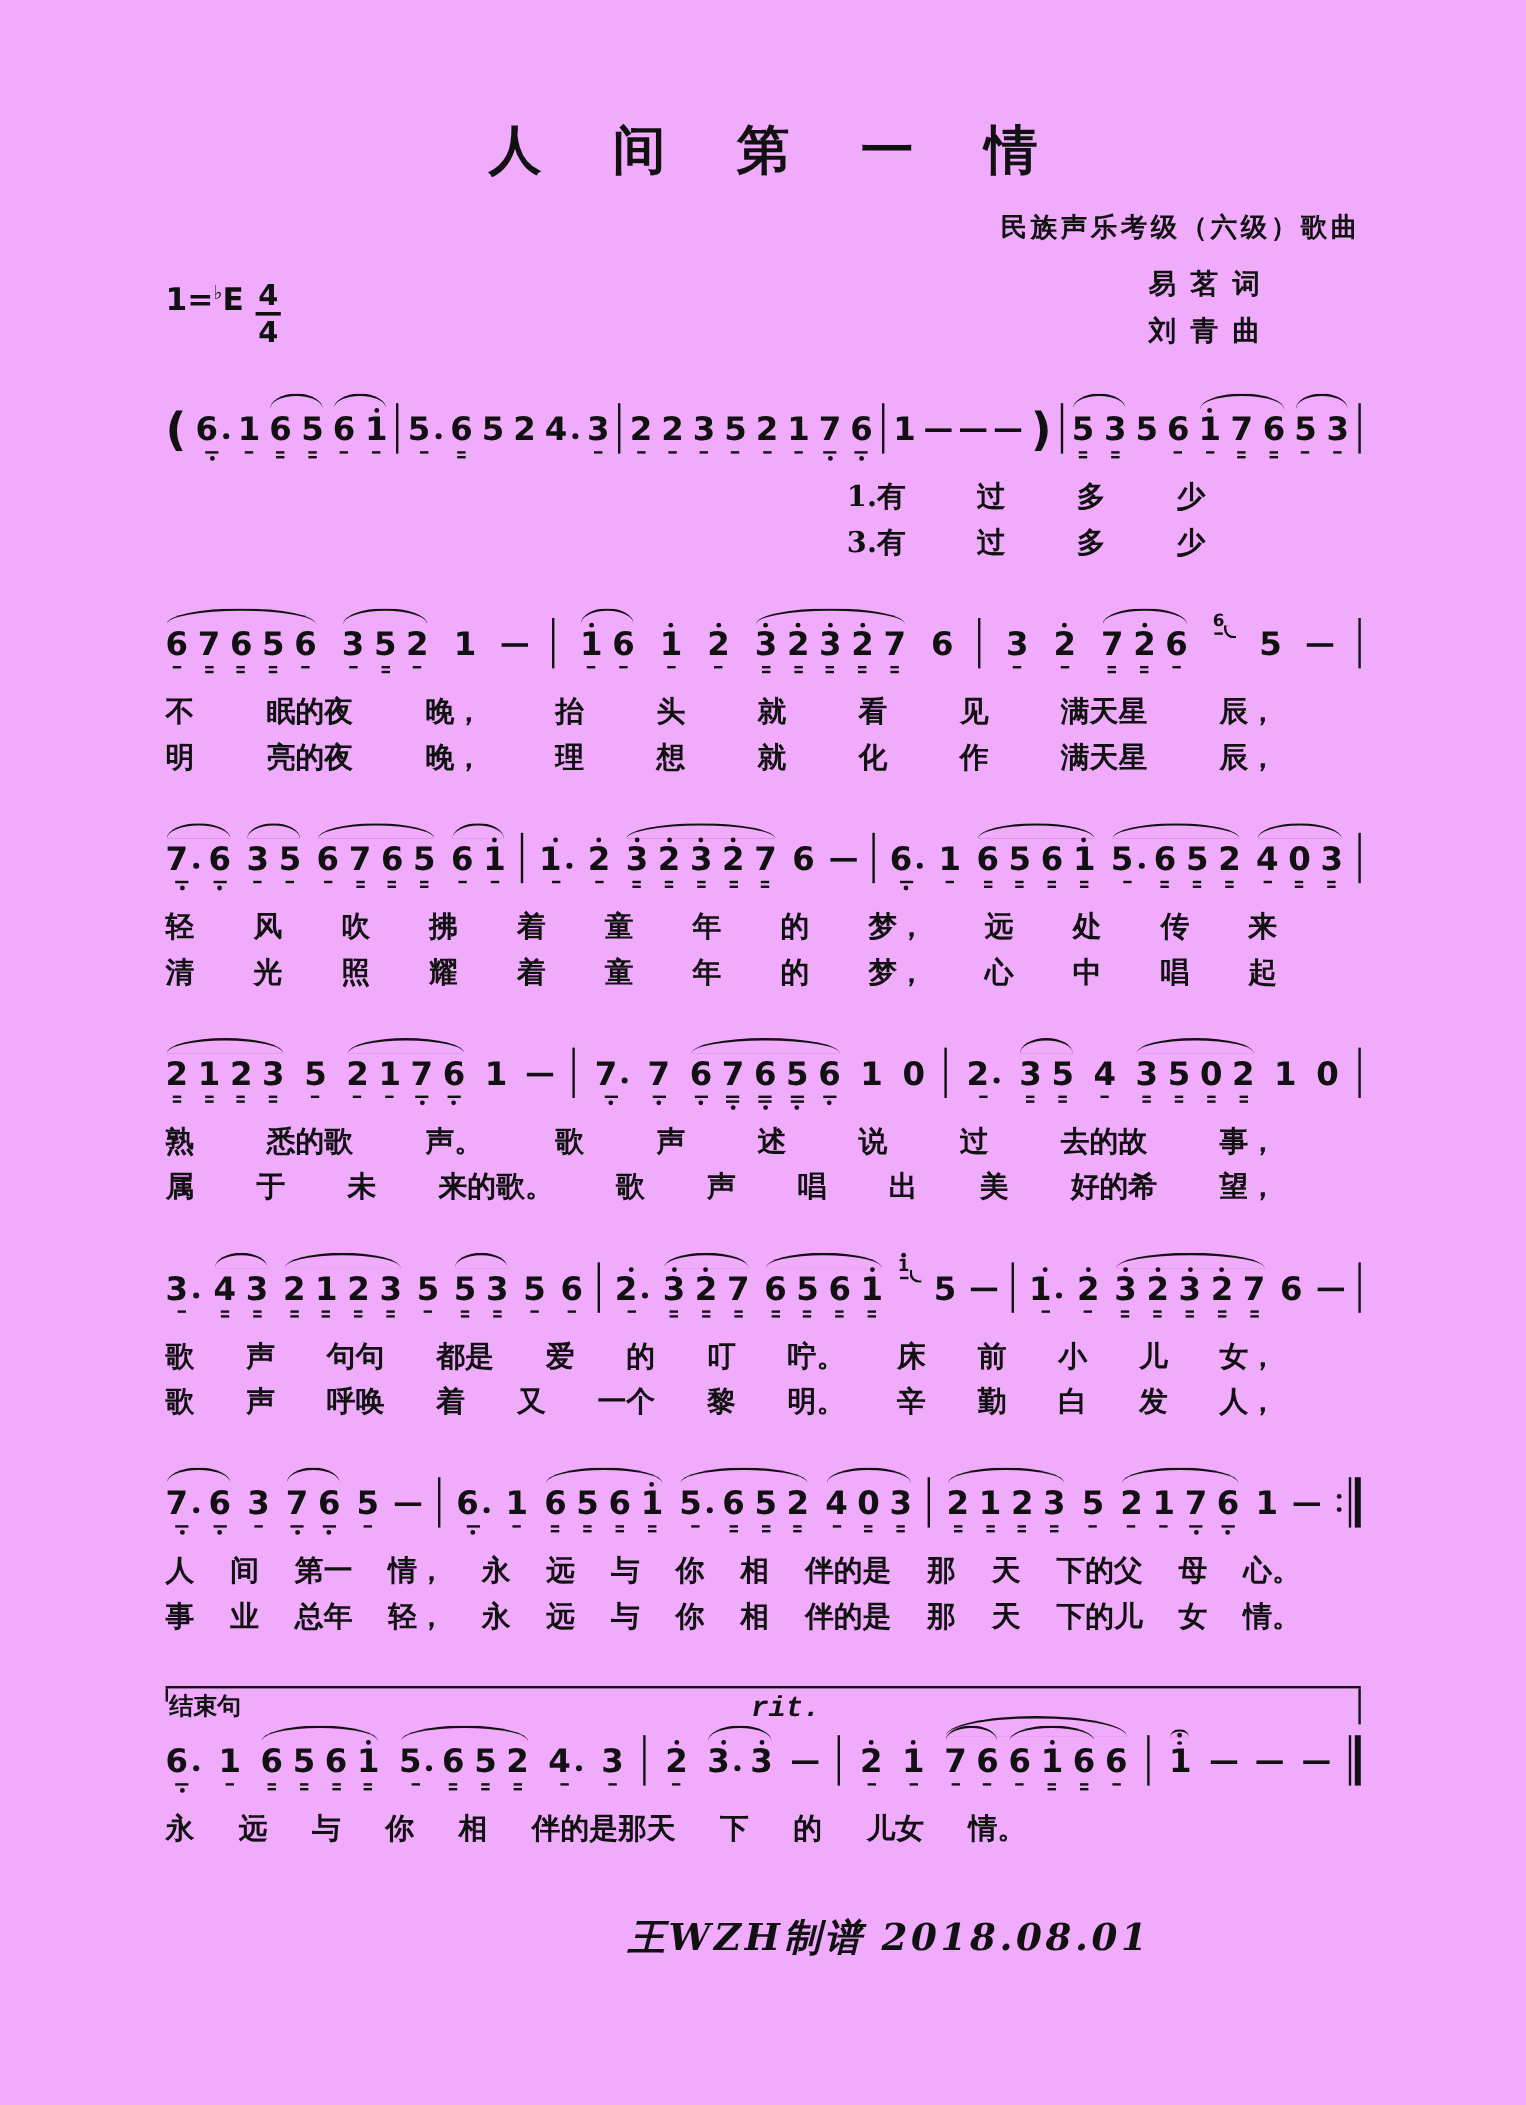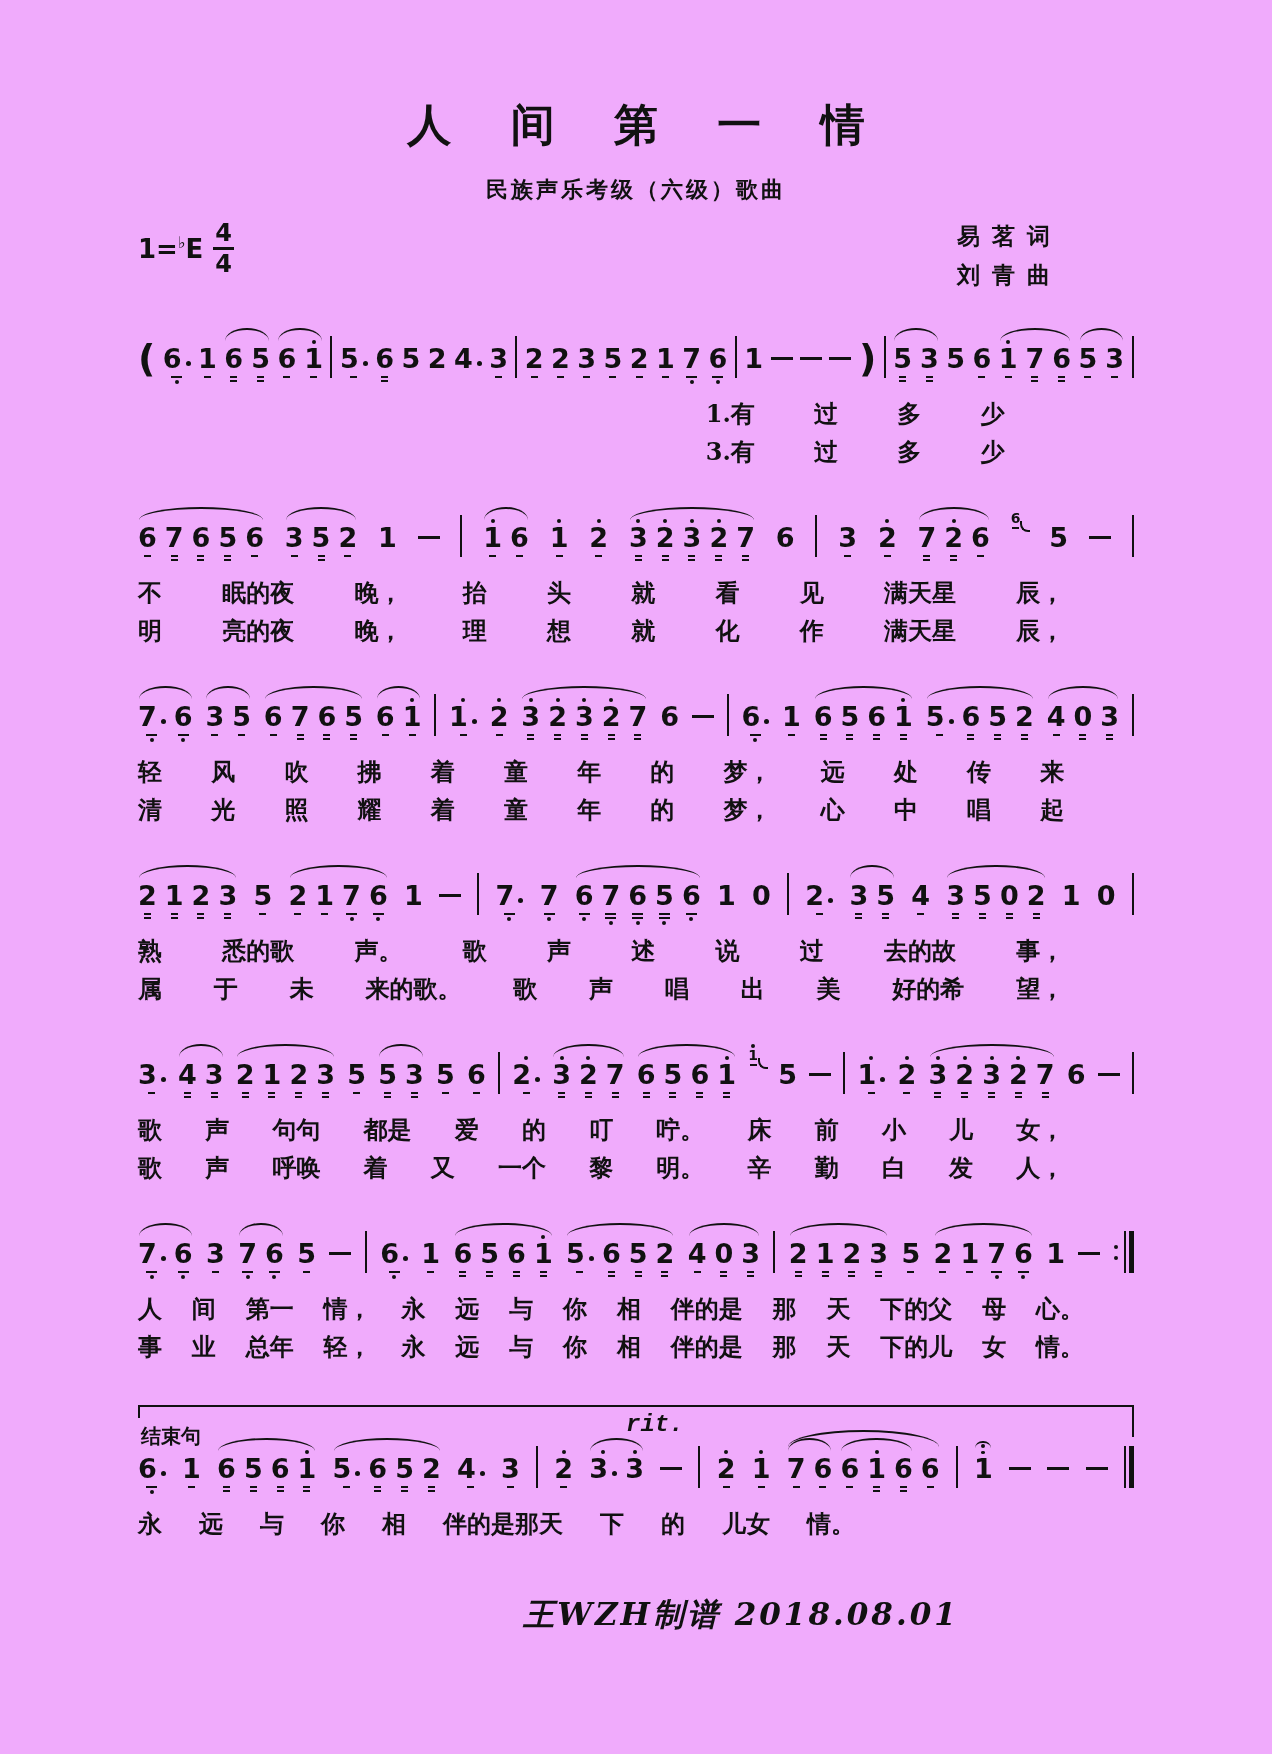--- a/index.html
+++ b/index.html
@@ -6,23 +6,23 @@
   .page{
     width:1272px;height:1754px;margin:0 auto;background:#f0abfc;
     box-sizing:border-box;padding:96px 138px 40px 138px;position:relative;
     font-family:"DejaVu Sans",sans-serif;color:#111;
   }
   
   .title{
     text-align:center;font-family:"DejaVu Serif",serif;font-weight:bold;
     font-size:44px;letter-spacing:22px;margin:0 0 20px 0;text-indent:22px;
   }
-  .subtitle{text-align:center;font-size:22px;letter-spacing:3px;font-weight:600;}
+  .subtitle{text-align:right;font-size:22px;letter-spacing:3px;font-weight:600;}
   .metarow{display:flex;justify-content:space-between;align-items:flex-start;margin-top:16px;height:84px;}
-  .keysig{display:flex;align-items:center;gap:10px;font-weight:bold;font-size:26px;margin-top:0;}
+  .keysig{display:flex;align-items:flex-start;gap:10px;font-weight:bold;font-size:26px;margin-top:13px;}
   .keysig sup{font-size:16px;vertical-align:super;}
   .ts{display:inline-flex;flex-direction:column;align-items:center;line-height:1;font-size:24px;font-weight:bold;}
   .tsn{border-bottom:3px solid #111;padding:0 2px 2px 2px;}
   .tsd{padding-top:2px;}
   .credits{display:flex;flex-direction:column;gap:8px;font-size:23px;font-weight:600;text-align:right;letter-spacing:2px;margin-right:82px;}
   
   #systems{margin-top:26px;}
   .sys{margin-bottom:42px;}
   .melody{display:flex;justify-content:space-between;align-items:flex-start;position:relative;}
   .melody>*{flex:0 0 auto;}
@@ -60,21 +60,21 @@
            border-radius:50% 50% 0 0/100% 100% 0 0;margin-bottom:1px;}
   .fermata::after{content:'';position:absolute;left:50%;top:1px;transform:translateX(-50%);
                   width:4px;height:4px;border-radius:50%;background:#111;}
   
   .lyr{display:flex;justify-content:space-between;font-size:24px;font-weight:bold;
        font-family:"DejaVu Serif",serif;margin-top:6px;box-sizing:border-box;text-align:center;}
   
   .coda{position:relative;border-top:2px solid #111;height:30px;margin-bottom:4px;}
   .coda::before{content:'';position:absolute;left:0;top:0;width:2px;height:11px;background:#111;}
   .coda::after{content:'';position:absolute;right:0;top:0;width:2px;height:30px;background:#111;}
-  .codalabel{position:absolute;left:3px;top:16px;font-size:20px;font-weight:bold;}
+  .codalabel{position:absolute;left:3px;top:1px;font-size:20px;font-weight:bold;}
   .rit{position:absolute;top:-30px;font-style:italic;font-weight:bold;font-size:24px;
        font-family:Liberation Mono, monospace;}
   
   .footer{margin-top:54px;text-align:center;padding-left:210px;font-size:31px;font-weight:bold;
           font-style:italic;font-family:"DejaVu Serif",serif;letter-spacing:3px;}
 </style>
 </head>
 <body>
 
 <div class="page">

